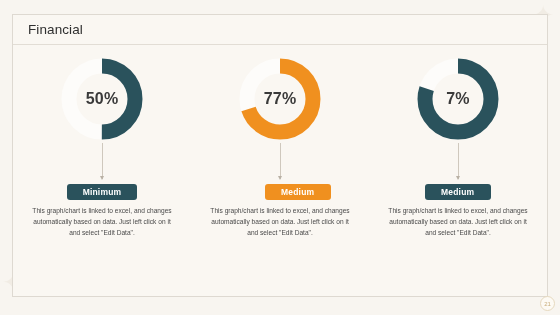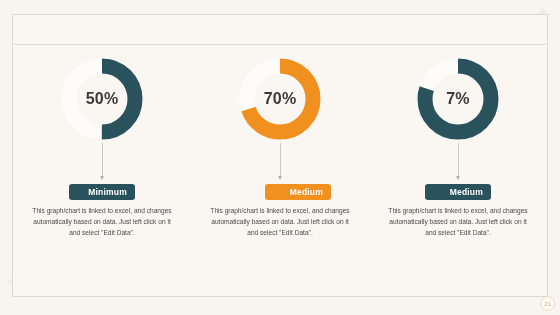--- a/index.html
+++ b/index.html
@@ -121,26 +121,26 @@
     left: -2px; bottom: -1px;
     border-left: 2.5px solid transparent;
     border-right: 2.5px solid transparent;
     border-top: 4px solid #b9b1a5;
   }
 
   
   .cat-badge {
     margin-top: 5px;
     min-width: 66px;
-    padding: 3px 8px;
+    padding: 3px 16px;
     border-radius: 3px;
     color: #ffffff;
     font-size: 8.5px;
     font-weight: bold;
-    text-align: right;
+    text-align: left;
     letter-spacing: .2px;
     box-sizing: border-box;
   }
 
   
   .body-text {
     margin-top: 6px;
     width: 150px;
     font-size: 6.6px;
     line-height: 1.65;
@@ -151,20 +151,21 @@
 </head>
 <body>
 
 <div class="slide">
 
   <span class="star star-tr">✦</span>
   <span class="star star-bl">✦</span>
 
   <div class="frame"></div>
 
+  <div class="page-title">Financial</div>
   <div class="title-rule"></div>
 
   <div class="columns">
 
     <div class="col">
       <div class="donut-wrap">
         <svg class="donut-svg" width="88" height="88" viewBox="0 0 88 88">
           <circle cx="44" cy="44" r="33" fill="none" stroke="#fdfcfa" stroke-width="15"></circle>
           <circle id="arc0" cx="44" cy="44" r="33" fill="none" stroke="#2a525c" stroke-width="15" stroke-dasharray="103.67 103.67" transform="rotate(-90 44 44)"></circle>
         </svg>
@@ -174,21 +175,21 @@
       <div class="cat-badge" id="badge0" style="background: rgb(42, 82, 92);">Minimum</div>
       <div class="body-text">This graph/chart is linked to excel, and changes automatically based on data. Just left click on it and select "Edit Data".</div>
     </div>
 
     <div class="col">
       <div class="donut-wrap">
         <svg class="donut-svg" width="88" height="88" viewBox="0 0 88 88">
           <circle cx="44" cy="44" r="33" fill="none" stroke="#fdfcfa" stroke-width="15"></circle>
           <circle id="arc1" cx="44" cy="44" r="33" fill="none" stroke="#f0901f" stroke-width="15" stroke-dasharray="145.14 62.20" transform="rotate(-90 44 44)"></circle>
         </svg>
-        <div class="donut-label">70%</div>
+        <div class="donut-label">77%</div>
       </div>
       <div class="connector"></div>
       <div class="cat-badge" id="badge1" style="background: rgb(240, 144, 31); margin-left: 36px;">Medium</div>
       <div class="body-text">This graph/chart is linked to excel, and changes automatically based on data. Just left click on it and select "Edit Data".</div>
     </div>
 
     <div class="col">
       <div class="donut-wrap">
         <svg class="donut-svg" width="88" height="88" viewBox="0 0 88 88">
           <circle cx="44" cy="44" r="33" fill="none" stroke="#fdfcfa" stroke-width="15"></circle>

